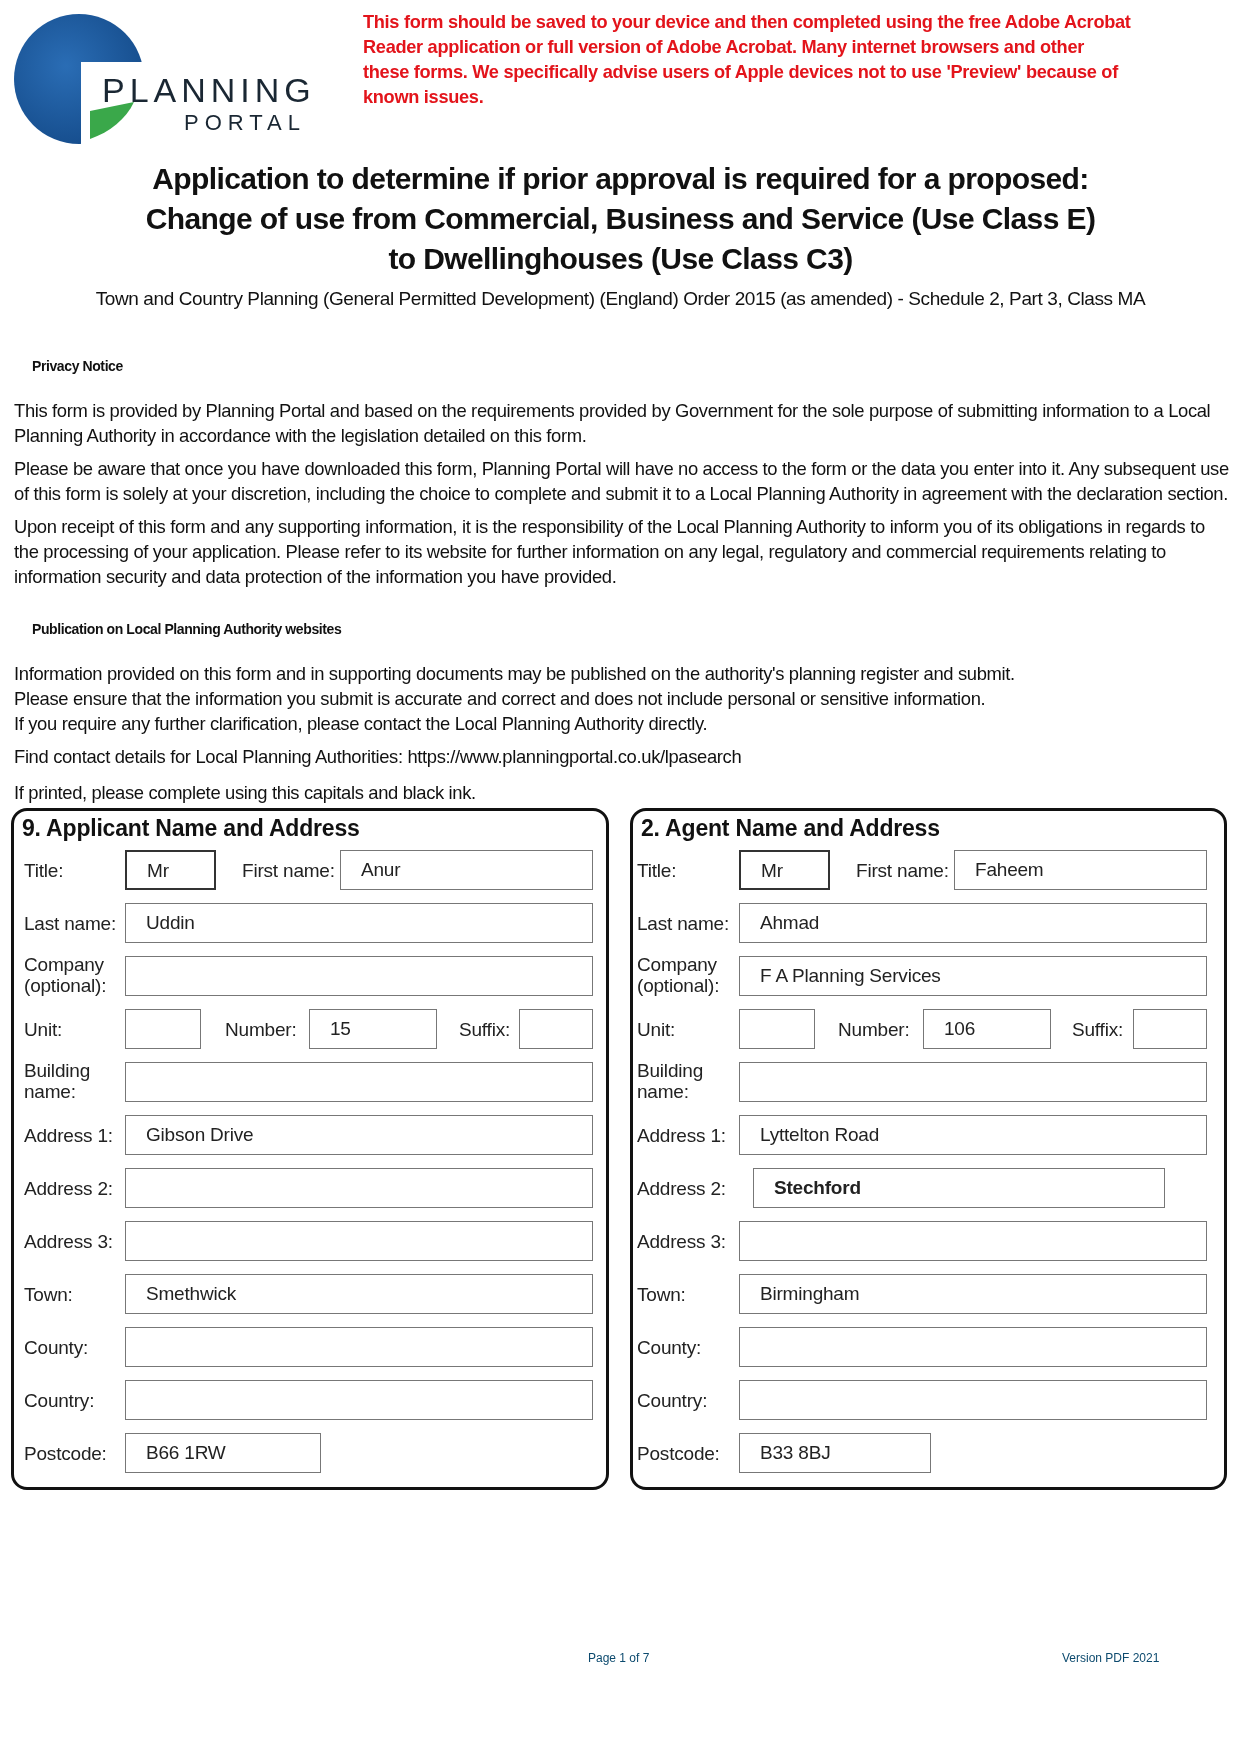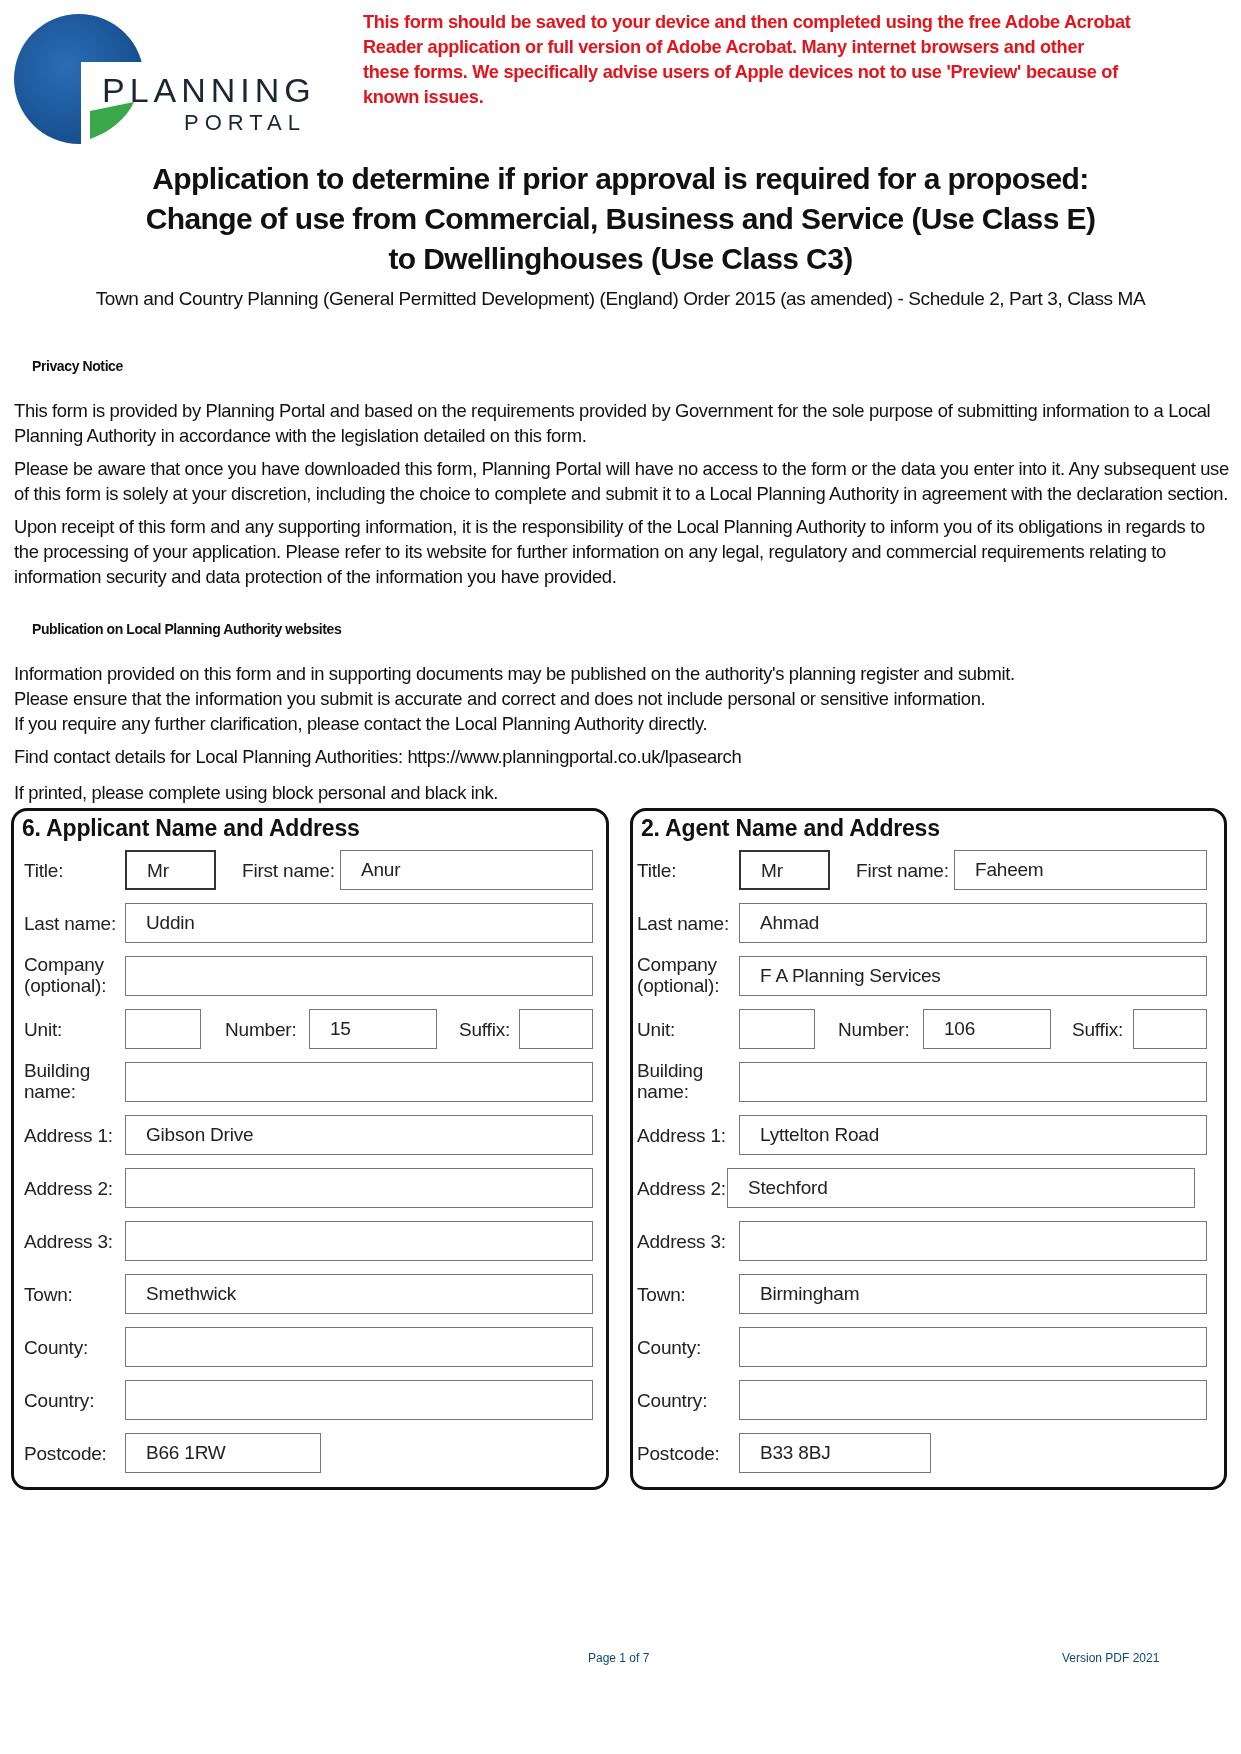--- a/index.html
+++ b/index.html
@@ -82,25 +82,25 @@
   <p>Please be aware that once you have downloaded this form, Planning Portal will have no access to the form or the data you enter into it. Any subsequent use of this form is solely at your discretion, including the choice to complete and submit it to a Local Planning Authority in agreement with the declaration section.</p>
   <p>Upon receipt of this form and any supporting information, it is the responsibility of the Local Planning Authority to inform you of its obligations in regards to the processing of your application. Please refer to its website for further information on any legal, regulatory and commercial requirements relating to information security and data protection of the information you have provided.</p>
 </div>
 
 <div class="section" style="top:597px;">
   <h2>Publication on Local Planning Authority websites</h2>
   <div>Information provided on this form and in supporting documents may be published on the authority's planning register and submit.</div>
   <div>Please ensure that the information you submit is accurate and correct and does not include personal or sensitive information.</div>
   <div style="margin-bottom:8px;">If you require any further clarification, please contact the Local Planning Authority directly.</div>
   <div style="margin-bottom:11px;">Find contact details for Local Planning Authorities: https://www.planningportal.co.uk/lpasearch</div>
-  <div>If printed, please complete using block personal and black ink.</div>
+  <div>If printed, please complete using this capitals and black ink.</div>
 </div>
 
 <div class="box box-left">
-  <h3>6.  Applicant Name and Address</h3>
+  <h3>9.  Applicant Name and Address</h3>
 
   <div class="lbl" style="left:10px;top:49px;">Title:</div>
   <div class="fld dark" style="left:111px;top:39px;width:91px;">Mr</div>
   <div class="lbl" style="left:228px;top:49px;">First name:</div>
   <div class="fld" style="left:326px;top:39px;width:253px;">Anur</div>
 
   <div class="lbl" style="left:10px;top:102px;">Last name:</div>
   <div class="fld" style="left:111px;top:92px;width:468px;">Uddin</div>
 
   <div class="lbl" style="left:10px;top:143px;">
@@ -171,21 +171,21 @@
   <div class="lbl" style="left:4px;top:249px;">
     <div>Building</div>
     <div>name:</div>
   </div>
   <div class="fld" style="left:106px;top:251px;width:468px;"></div>
 
   <div class="lbl" style="left:4px;top:314px;">Address 1:</div>
   <div class="fld" style="left:106px;top:304px;width:468px;">Lyttelton Road</div>
 
   <div class="lbl" style="left:4px;top:367px;">Address 2:</div>
-  <div class="fld" style="left:94px;top:357px;width:468px;">Stechford</div>
+  <div class="fld" style="left:120px;top:357px;width:412px;font-weight:bold;">Stechford</div>
 
   <div class="lbl" style="left:4px;top:420px;">Address 3:</div>
   <div class="fld" style="left:106px;top:410px;width:468px;"></div>
 
   <div class="lbl" style="left:4px;top:473px;">Town:</div>
   <div class="fld" style="left:106px;top:463px;width:468px;">Birmingham</div>
 
   <div class="lbl" style="left:4px;top:526px;">County:</div>
   <div class="fld" style="left:106px;top:516px;width:468px;"></div>
 

